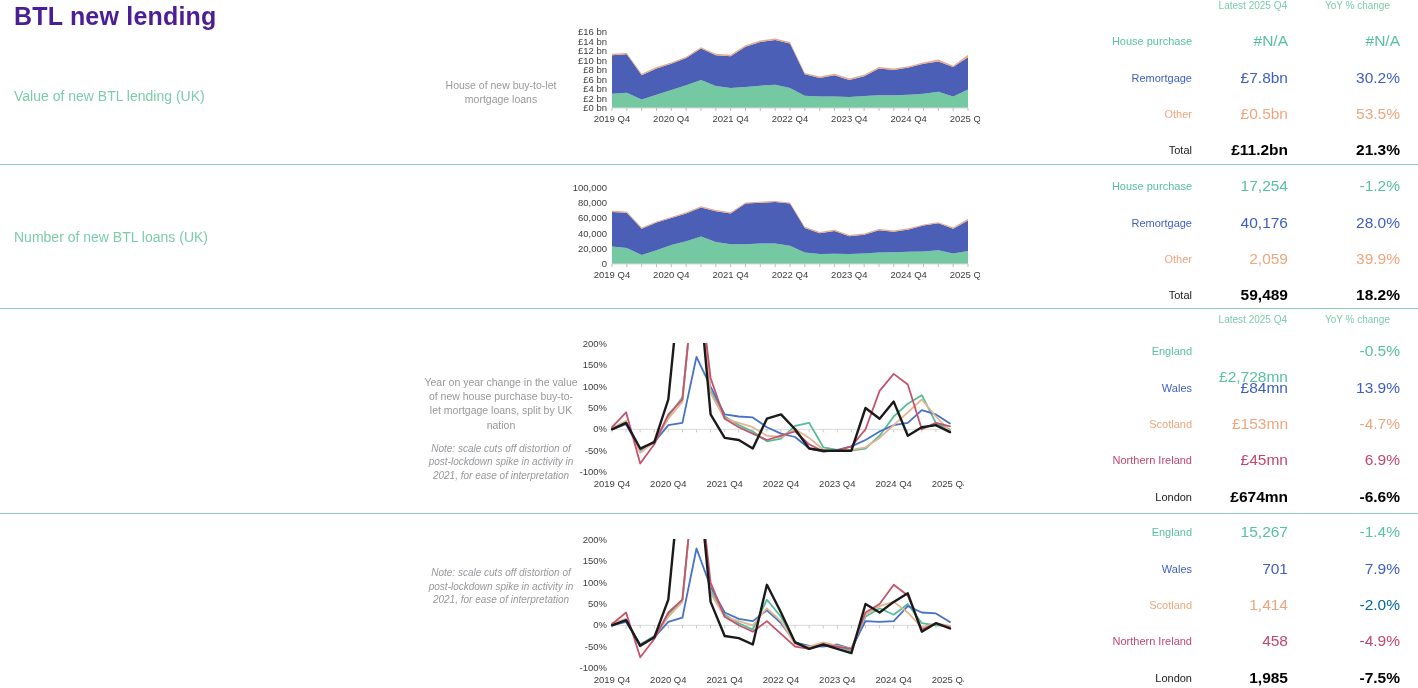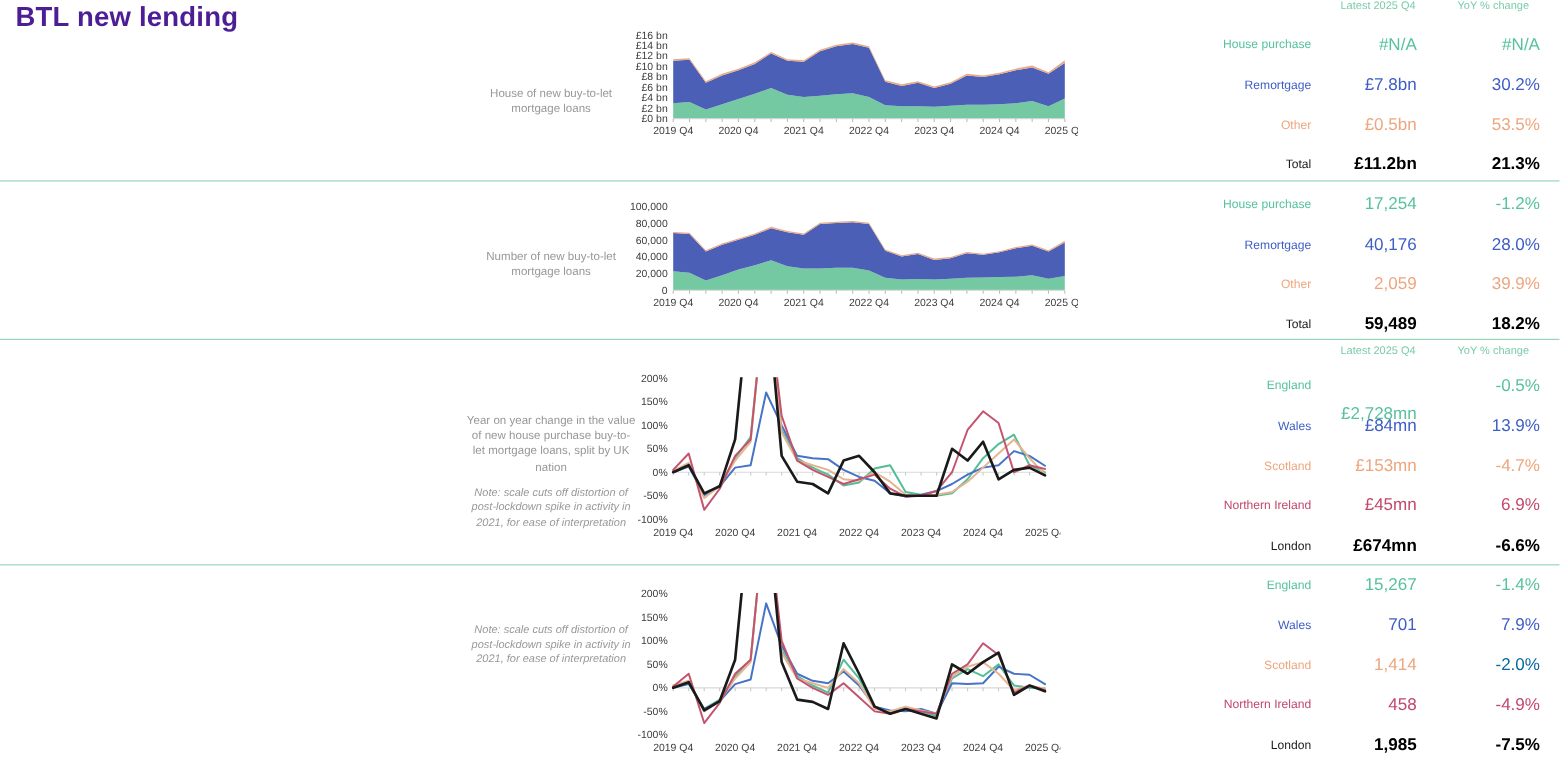--- a/index.html
+++ b/index.html
@@ -53,20 +53,21 @@
 <div class="page">
 
   <h1 class="page-title">BTL new lending</h1>
 
   <div class="col-headers top">
     <span class="col-latest">Latest 2025 Q4</span>
     <span class="col-yoy">YoY % change</span>
   </div>
 
   <section class="section s1">
+    <div class="row-title">Value of new BTL lending (UK)</div>
     <div class="row-desc-wrap">
       <div class="row-desc">House of new buy-to-let mortgage loans</div>
     </div>
     <div class="chart">
         <svg width="430" height="104" viewBox="0 0 430 104">
           <path d="M62.0,67.8L76.8,66.8L91.7,73.5L106.5,68.7L121.3,63.9L136.2,59.2L151.0,54.0L165.8,60.1L180.7,62.1L195.5,61.1L210.3,59.7L225.2,58.7L240.0,62.1L254.8,69.7L269.7,70.6L284.5,70.6L299.3,71.1L314.2,70.1L329.0,69.2L343.8,69.2L358.7,68.7L373.5,67.8L388.3,65.8L403.2,70.6L418.0,63.5L418.0,82.0L403.2,82.0L388.3,82.0L373.5,82.0L358.7,82.0L343.8,82.0L329.0,82.0L314.2,82.0L299.3,82.0L284.5,82.0L269.7,82.0L254.8,82.0L240.0,82.0L225.2,82.0L210.3,82.0L195.5,82.0L180.7,82.0L165.8,82.0L151.0,82.0L136.2,82.0L121.3,82.0L106.5,82.0L91.7,82.0L76.8,82.0L62.0,82.0Z" fill="#74c8a2"></path>
           <path d="M62.0,29.3L76.8,28.3L91.7,49.2L106.5,42.6L121.3,37.8L136.2,32.1L151.0,22.6L165.8,29.3L180.7,30.2L195.5,20.7L210.3,16.0L225.2,14.1L240.0,17.4L254.8,48.3L269.7,52.1L284.5,49.2L299.3,54.0L314.2,50.2L329.0,42.6L343.8,44.0L358.7,41.6L373.5,37.8L388.3,35.4L403.2,41.1L418.0,31.2L418.0,63.5L403.2,70.6L388.3,65.8L373.5,67.8L358.7,68.7L343.8,69.2L329.0,69.2L314.2,70.1L299.3,71.1L284.5,70.6L269.7,70.6L254.8,69.7L240.0,62.1L225.2,58.7L210.3,59.7L195.5,61.1L180.7,62.1L165.8,60.1L151.0,54.0L136.2,59.2L121.3,63.9L106.5,68.7L91.7,73.5L76.8,66.8L62.0,67.8Z" fill="#4a5fb5"></path>
           <path d="M62.0,27.8L76.8,26.9L91.7,47.8L106.5,41.1L121.3,36.4L136.2,30.7L151.0,21.2L165.8,27.8L180.7,28.8L195.5,19.3L210.3,14.6L225.2,12.6L240.0,16.0L254.8,46.9L269.7,50.6L284.5,47.8L299.3,52.6L314.2,48.8L329.0,41.1L343.8,42.6L358.7,40.2L373.5,36.4L388.3,33.5L403.2,39.7L418.0,28.8L418.0,31.2L403.2,41.1L388.3,35.4L373.5,37.8L358.7,41.6L343.8,44.0L329.0,42.6L314.2,50.2L299.3,54.0L284.5,49.2L269.7,52.1L254.8,48.3L240.0,17.4L225.2,14.1L210.3,16.0L195.5,20.7L180.7,30.2L165.8,29.3L151.0,22.6L136.2,32.1L121.3,37.8L106.5,42.6L91.7,49.2L76.8,28.3L62.0,29.3Z" fill="#e9a886"></path>
           <line x1="62" y1="82" x2="418" y2="82" stroke="#d9d9d9" stroke-width="1"></line>
           <line x1="62" y1="82" x2="62" y2="85" stroke="#bdbdbd" stroke-width="1"></line>
@@ -130,23 +131,21 @@
         </div>
         <div class="stat-row total">
           <span class="stat-label">Total</span>
           <span class="stat-value">£11.2bn</span>
           <span class="stat-yoy">21.3%</span>
         </div>
       </div>
   </section>
 
   <section class="section s2">
-    <div class="row-desc-wrap">
-      <div class="row-desc">Number of new buy-to-let mortgage loans</div>
-    </div>
+    <div class="row-title">Number of new BTL loans (UK)</div>
     <div class="chart">
         <svg width="430" height="104" viewBox="0 0 430 104">
           <path d="M62.0,64.5L76.8,66.0L91.7,72.9L106.5,68.3L121.3,63.0L136.2,59.2L151.0,54.6L165.8,60.0L180.7,62.2L195.5,62.2L210.3,61.5L225.2,61.5L240.0,63.8L254.8,70.6L269.7,72.1L284.5,71.7L299.3,72.1L314.2,71.4L329.0,70.6L343.8,70.2L358.7,69.8L373.5,69.5L388.3,68.3L403.2,71.4L418.0,68.9L418.0,82.0L403.2,82.0L388.3,82.0L373.5,82.0L358.7,82.0L343.8,82.0L329.0,82.0L314.2,82.0L299.3,82.0L284.5,82.0L269.7,82.0L254.8,82.0L240.0,82.0L225.2,82.0L210.3,82.0L195.5,82.0L180.7,82.0L165.8,82.0L151.0,82.0L136.2,82.0L121.3,82.0L106.5,82.0L91.7,82.0L76.8,82.0L62.0,82.0Z" fill="#74c8a2"></path>
           <path d="M62.0,29.9L76.8,30.7L91.7,46.7L106.5,40.6L121.3,36.0L136.2,31.5L151.0,25.4L165.8,29.2L180.7,31.5L195.5,21.6L210.3,20.8L225.2,20.1L240.0,21.6L254.8,45.9L269.7,51.2L284.5,48.9L299.3,54.3L314.2,52.7L329.0,48.2L343.8,49.7L358.7,47.4L373.5,43.6L388.3,41.3L403.2,46.7L418.0,38.4L418.0,68.9L403.2,71.4L388.3,68.3L373.5,69.5L358.7,69.8L343.8,70.2L329.0,70.6L314.2,71.4L299.3,72.1L284.5,71.7L269.7,72.1L254.8,70.6L240.0,63.8L225.2,61.5L210.3,61.5L195.5,62.2L180.7,62.2L165.8,60.0L151.0,54.6L136.2,59.2L121.3,63.0L106.5,68.3L91.7,72.9L76.8,66.0L62.0,64.5Z" fill="#4a5fb5"></path>
           <path d="M62.0,28.8L76.8,29.6L91.7,45.5L106.5,39.4L121.3,34.9L136.2,30.3L151.0,24.2L165.8,28.0L180.7,30.3L195.5,20.4L210.3,19.7L225.2,18.9L240.0,20.4L254.8,44.8L269.7,50.1L284.5,47.8L299.3,53.1L314.2,51.6L329.0,47.0L343.8,48.6L358.7,46.3L373.5,42.5L388.3,40.2L403.2,45.5L418.0,36.8L418.0,38.4L403.2,46.7L388.3,41.3L373.5,43.6L358.7,47.4L343.8,49.7L329.0,48.2L314.2,52.7L299.3,54.3L284.5,48.9L269.7,51.2L254.8,45.9L240.0,21.6L225.2,20.1L210.3,20.8L195.5,21.6L180.7,31.5L165.8,29.2L151.0,25.4L136.2,31.5L121.3,36.0L106.5,40.6L91.7,46.7L76.8,30.7L62.0,29.9Z" fill="#e9a886"></path>
           <line x1="62" y1="82" x2="418" y2="82" stroke="#d9d9d9" stroke-width="1"></line>
           <line x1="62" y1="82" x2="62" y2="85" stroke="#bdbdbd" stroke-width="1"></line>
           <line x1="76.83333333333333" y1="82" x2="76.83333333333333" y2="85" stroke="#bdbdbd" stroke-width="1"></line>
           <line x1="91.66666666666667" y1="82" x2="91.66666666666667" y2="85" stroke="#bdbdbd" stroke-width="1"></line>
           <line x1="106.5" y1="82" x2="106.5" y2="85" stroke="#bdbdbd" stroke-width="1"></line>

